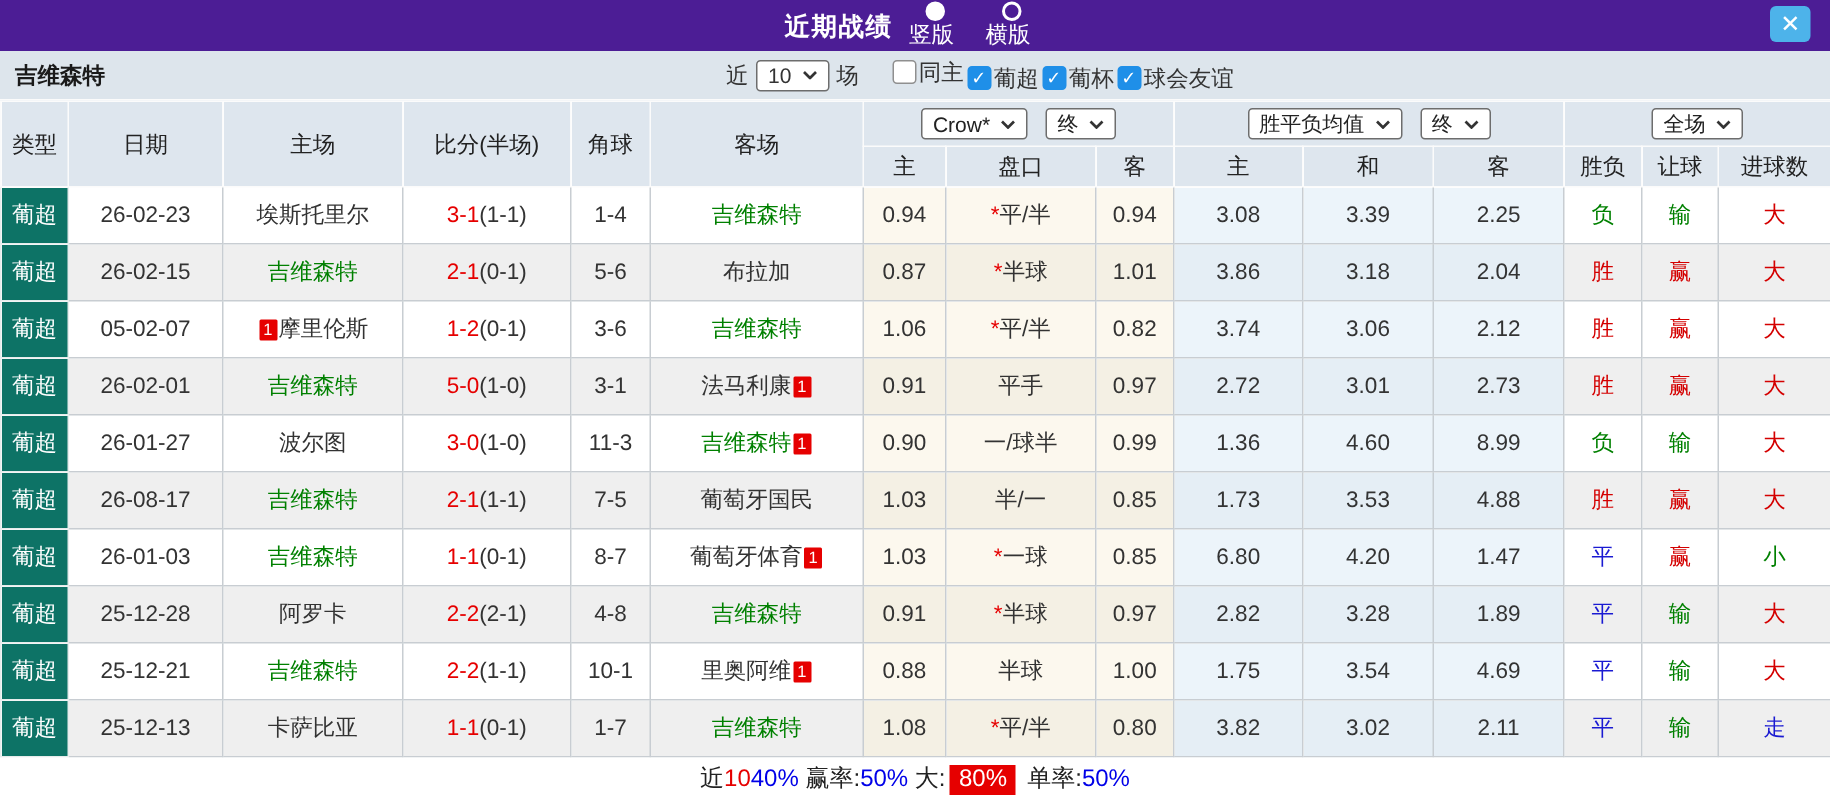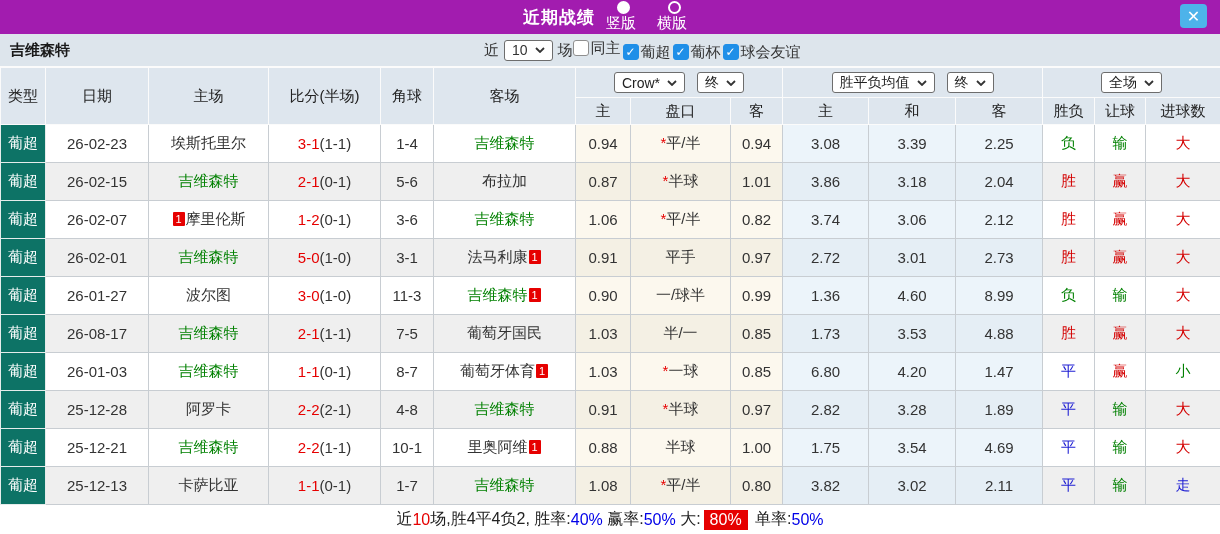--- a/index.html
+++ b/index.html
@@ -4,40 +4,40 @@
 <style>
   html,body{margin:0;padding:0;}
   body{
     width:1220px;height:534px;overflow:hidden;background:#fff;
     font-family:"Liberation Sans","DejaVu Sans",sans-serif;color:#333;
     -webkit-font-smoothing:antialiased;
   }
   .app{display:flex;flex-direction:column;width:1220px;height:534px;}
 
   
-  .topbar{height:34px;background:#a21caf;position:relative;display:flex;align-items:center;justify-content:center;flex:none;}
+  .topbar{height:34px;background:#4c1d95;position:relative;display:flex;align-items:center;justify-content:center;flex:none;}
   .title{color:#fff;font-weight:bold;font-size:17px;letter-spacing:1px;}
   .view-toggle{display:flex;align-items:center;}
   .radio-opt{display:inline-flex;align-items:center;margin-left:6px;cursor:pointer;flex-direction:column;}
   .radio{width:13px;height:13px;border-radius:50%;border:2px solid #fff;box-sizing:border-box;display:inline-block;background:transparent;}
   .radio.selected{background:#fff;}
   .radio-label{color:#fff;font-size:15px;margin-left:5px;margin-right:10px;}
   .close-btn{position:absolute;right:13px;top:4px;width:27px;height:24px;background:#4db3ea;border-radius:4px;
     color:#fff;font-size:16px;font-weight:bold;display:flex;align-items:center;justify-content:center;cursor:pointer;}
 
   
   .filterbar{height:33px;background:#dde5ec;border-bottom:1px solid #fbfbfb;position:relative;display:flex;align-items:center;flex:none;box-sizing:border-box;}
   .team-title{font-weight:bold;font-size:15px;color:#1a1a1a;margin-left:10px;}
   .filter-controls{position:absolute;left:484px;top:0;height:100%;display:flex;align-items:center;font-size:15px;color:#333;}
   .fake-select{display:inline-flex;align-items:center;background:#fff;border:1px solid #6d6d6d;border-radius:3px;
     padding:1px 7px;font-size:14px;height:21px;box-sizing:border-box;cursor:pointer;gap:7px;white-space:nowrap;}
   .chev{width:10px;height:6px;flex:none;}
   .filter-controls .fake-select{margin:0 5px;}
   .cb{display:inline-flex;align-items:center;cursor:pointer;margin-left:2px;}
-  .cb:first-of-type{margin-left:0;}
+  .cb:first-of-type{margin-left:22px;}
   .box{width:16px;height:16px;box-sizing:border-box;border:1px solid #8f8f8f;border-radius:3px;background:#fff;
     display:inline-flex;align-items:center;justify-content:center;font-size:12px;color:#fff;margin-right:2px;flex:none;}
   .box.checked{background:#1f8fe8;border-color:#1f8fe8;}
 
   
   table{border-collapse:collapse;table-layout:fixed;width:1220px;flex:none;border-radius:17px;}
   th,td{padding:0;text-align:center;font-size:15px;font-weight:normal;overflow:hidden;white-space:nowrap;}
   thead th{background:#dee6ee;border:1px solid #fbfbfb;color:#222;}
   thead tr.sel-row th{height:29px;}
   thead tr.sub-row th{height:26px;}
@@ -225,21 +225,21 @@
     <td class="cream">1.01</td>
     <td class="lblue">3.86</td>
     <td class="lblue">3.18</td>
     <td class="lblue">2.04</td>
     <td class="c-red">胜</td>
     <td class="c-red">赢</td>
     <td class="c-red">大</td>
   </tr>
         <tr>
     <td class="league-cell">葡超</td>
-    <td>26-02-07</td>
+    <td>05-02-07</td>
     <td><span class="badge">1</span><span>摩里伦斯</span></td>
     <td><span class="score">1-2</span><span class="half">(0-1)</span></td>
     <td>3-6</td>
     <td><span class="green">吉维森特</span></td>
     <td class="cream">1.06</td>
     <td class="cream"><span class="star">*</span><span>平/半</span></td>
     <td class="cream">0.82</td>
     <td class="lblue">3.74</td>
     <td class="lblue">3.06</td>
     <td class="lblue">2.12</td>
@@ -365,21 +365,20 @@
     <td class="c-blue">平</td>
     <td class="c-green">输</td>
     <td class="c-blue">走</td>
   </tr>
       </tbody>
   </table>
 
   <div class="summary">
       <span class="seg">近</span>
       <span class="seg red">10</span>
-      <span class="seg">场,胜4平4负2, 胜率:</span>
       <span class="seg blue">40%</span>
       <span class="seg"> 赢率:</span>
       <span class="seg blue">50%</span>
       <span class="seg"> 大:</span>
       <span class="seg redbg">80%</span>
       <span class="seg"> 单率:</span>
       <span class="seg blue">50%</span>
     </div>
 
 </div>

